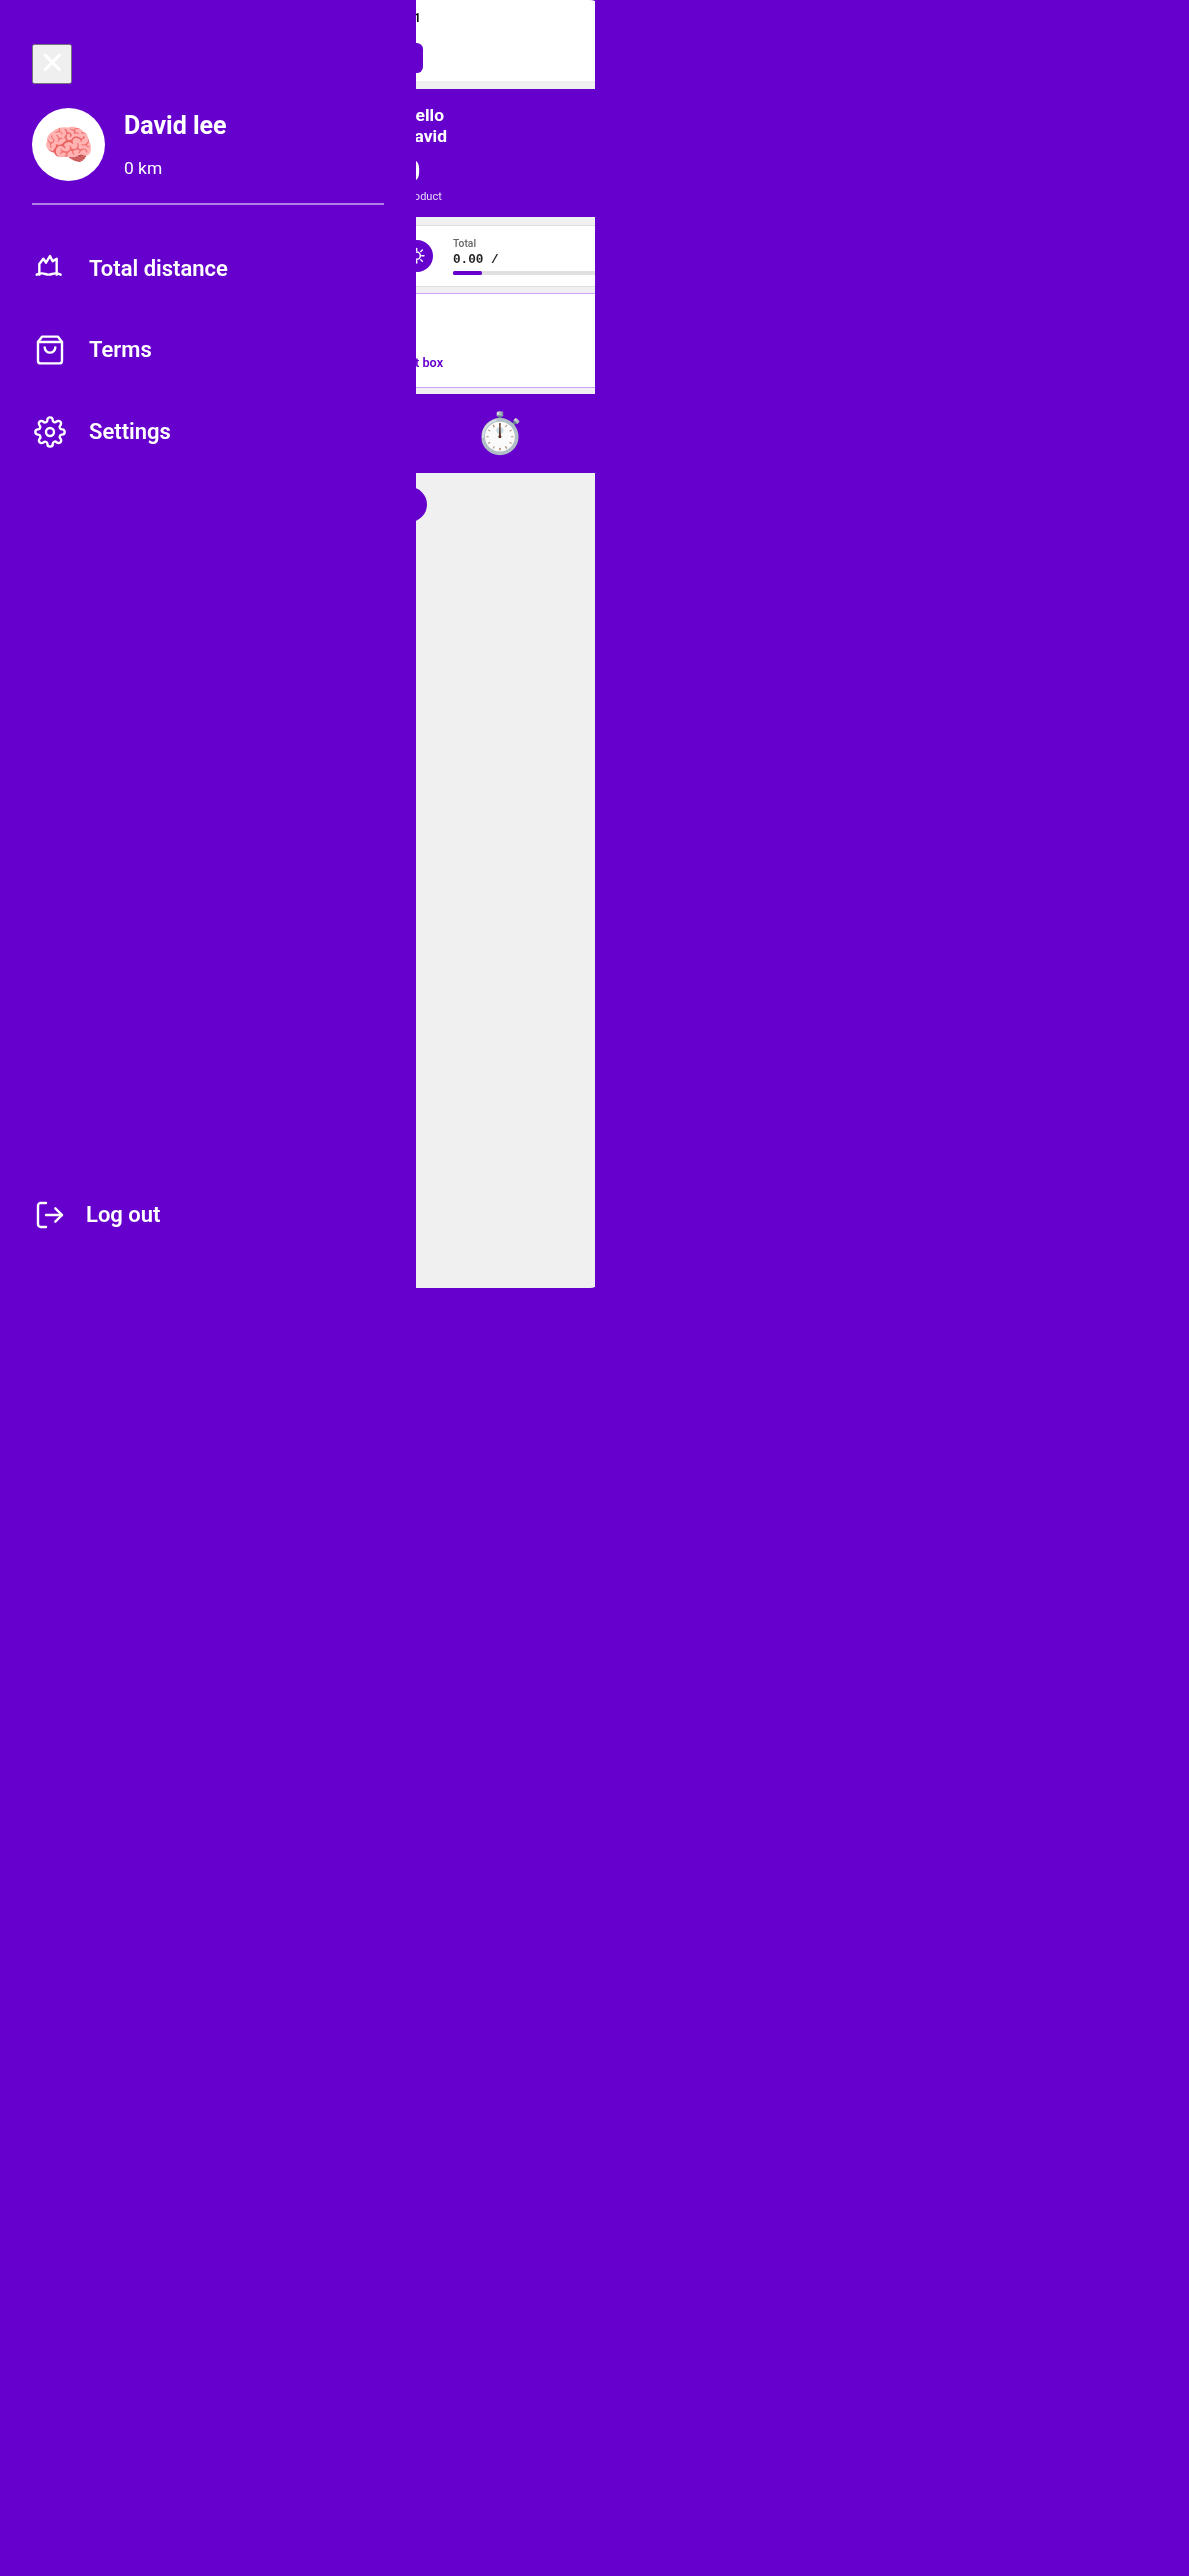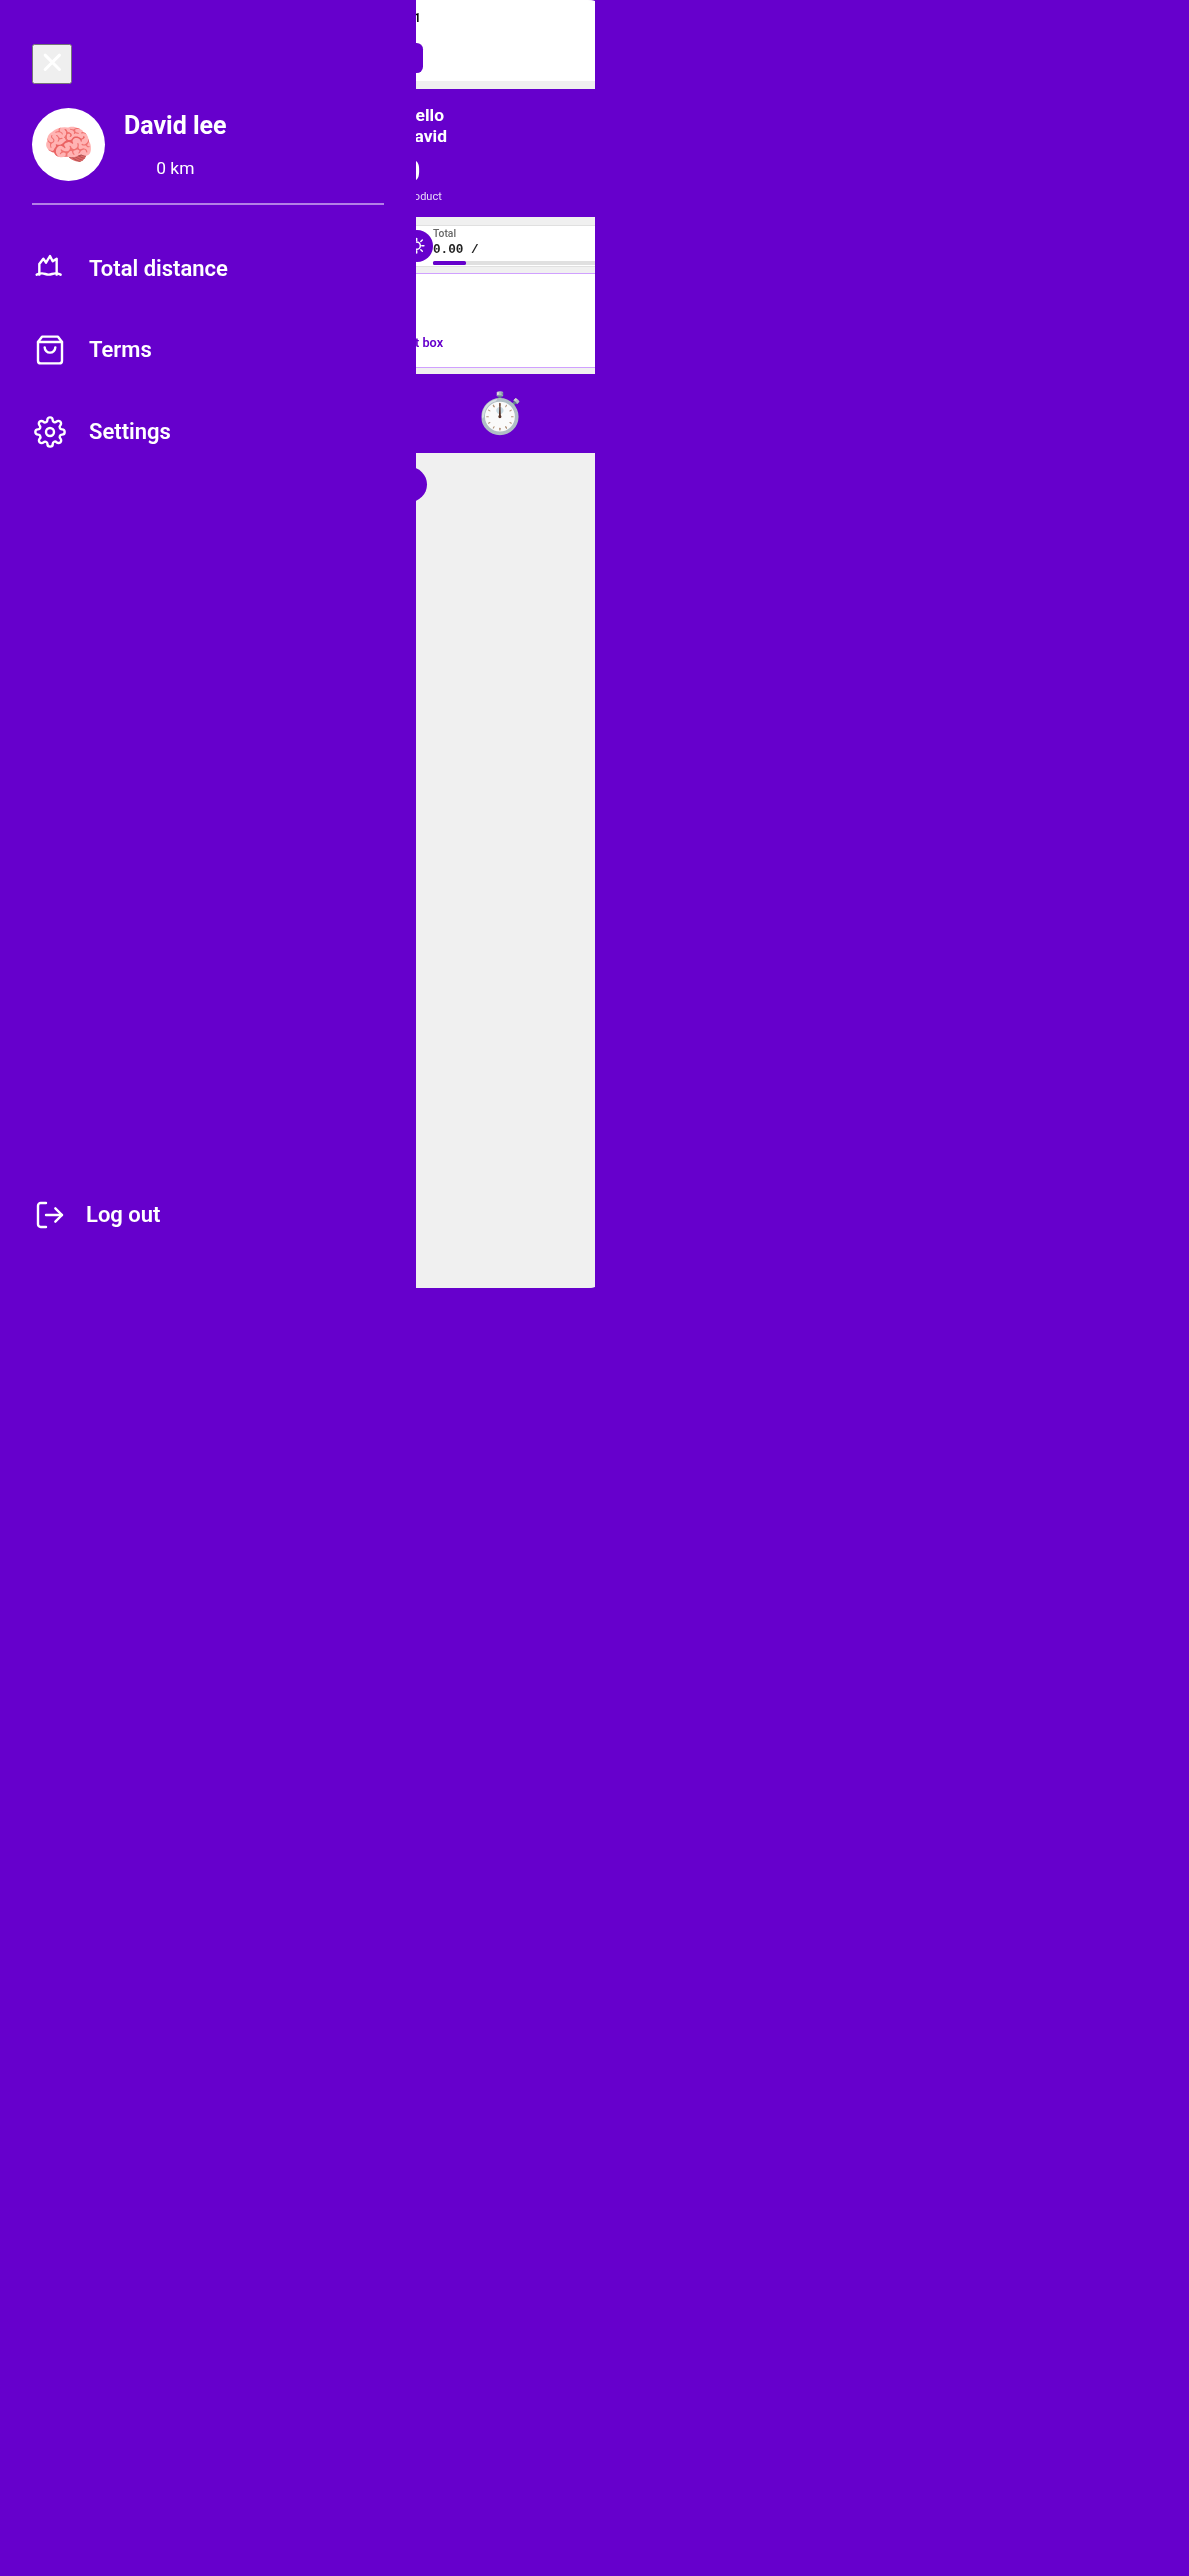--- a/index.html
+++ b/index.html
@@ -76,21 +76,20 @@
       color: white;
       font-size: 25px;
       font-weight: 700;
     }
 
     .user-km {
       color: white;
       font-size: 17.4px;
       font-weight: 400;
       margin-top: 18px;
-      text-align: center;
     }
 
     .divider {
       width: 100%;
       height: 1.6px;
       background: rgba(255,255,255,0.5);
       margin-bottom: 28.6px;
     }
 
     .nav-items {
@@ -249,24 +248,24 @@
       font-size: 11px;
       color: rgba(255,255,255,0.85);
       margin-top: 1.6px;
     }
 
     
     .total-card {
       background: white;
       margin: 0 8px 6.3px 8px;
       border-radius: 11px;
-      padding: 1px 11px;
-      display: flex;
-      align-items: center;
-      gap: 0;
+      padding: 11px 11px;
+      display: flex;
+      align-items: center;
+      gap: 20px;
       border: 1.2px solid #e0e0e0;
     }
 
     .total-icon-circle {
       width: 32px;
       height: 32px;
       border-radius: 50%;
       background: #6600cc;
       display: flex;
       align-items: center;

